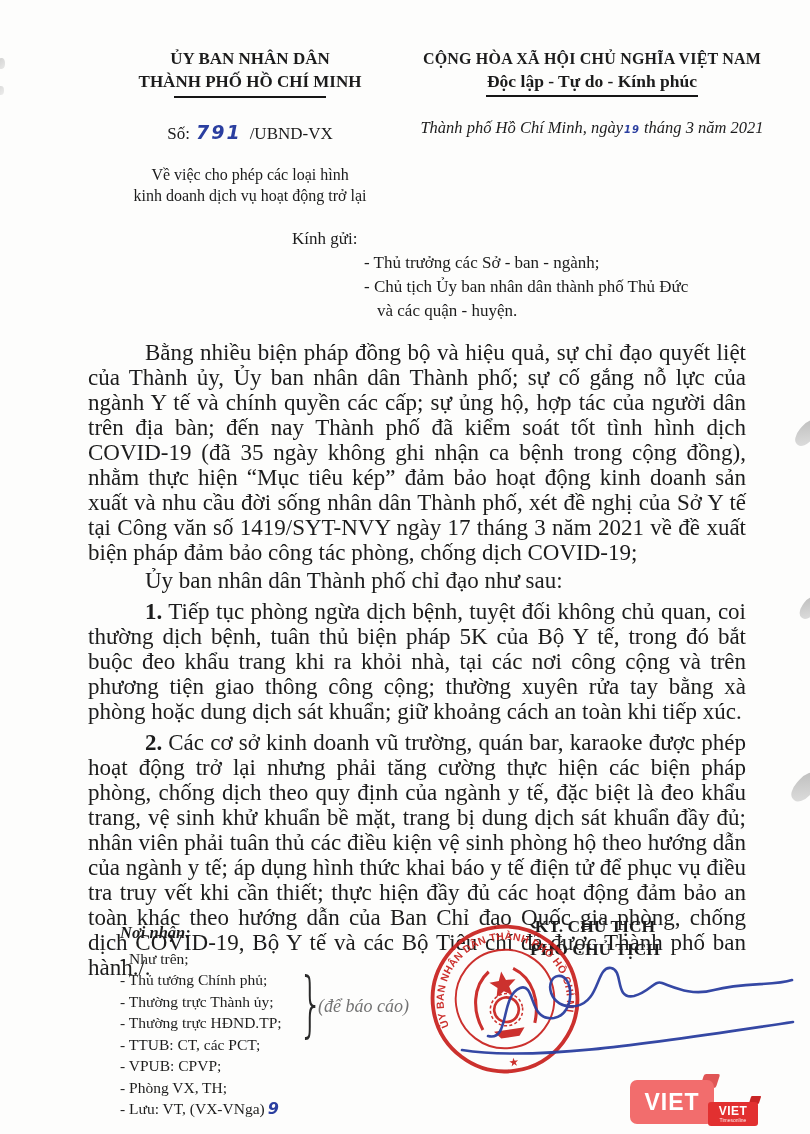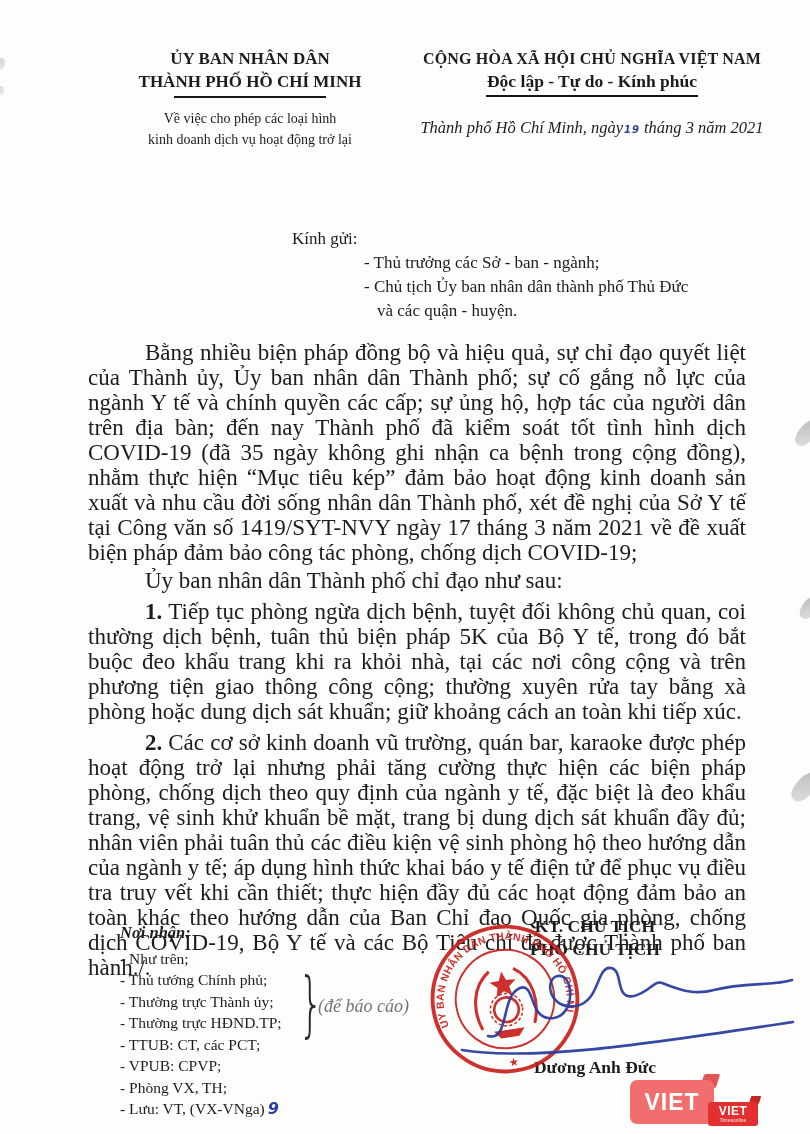--- a/index.html
+++ b/index.html
@@ -22,21 +22,21 @@
   .hdr-org1{font-weight:bold;font-size:17px;line-height:22px;}
   .hdr-org2{font-weight:bold;font-size:17px;line-height:23px;}
   .rule{height:2px;background:#161616;margin:3px auto 0;}
   .rule-left{width:152px;}
   .rule-right{width:212px;margin-top:2px;}
   .hdr-nat1{font-weight:bold;font-size:16px;line-height:21px;letter-spacing:.2px;}
   .hdr-nat2{font-weight:bold;font-size:17.5px;line-height:24px;}
   .so-line{margin-top:23px;font-size:17px;}
   .hand{color:#2b3fa0;font-family:"DejaVu Sans",sans-serif;font-style:italic;font-weight:bold;}
   .so-num{font-size:19px;letter-spacing:2px;margin:0 8px 0 6px;}
-  .subject{margin-top:10px;font-size:14px;line-height:21px;}
+  .subject{margin-top:20px;font-size:16px;line-height:21px;}
   .date-line{margin-top:21px;font-style:italic;font-size:16.5px;}
   .date-day{font-size:10px;letter-spacing:1px;margin:16px 4px 0 1px;}
   
   .kinh-gui{position:absolute;left:292px;top:227px;font-size:17px;line-height:24px;}
   .kg-items{margin-left:72px;}
   .kg-cont{padding-left:13px;}
   
   .doc-body{position:absolute;left:88px;top:340px;width:658px;
     font-size:23px;line-height:25px;text-align:justify;}
   .doc-body p{margin:0 0 3px 0;text-indent:57px;}
@@ -88,20 +88,23 @@
 <body>
 
 <div class="page">
 
 
   <div class="hdr">
     <div class="hdr-left">
       <div class="hdr-org1">ỦY BAN NHÂN DÂN</div>
       <div class="hdr-org2">THÀNH PHỐ HỒ CHÍ MINH</div>
       <div class="rule rule-left"></div>
+      <div class="so-line">
+        <span>Số:</span><span class="hand so-num">791</span><span>/UBND-VX</span>
+      </div>
       <div class="subject">
         <div>Về việc cho phép các loại hình</div>
         <div>kinh doanh dịch vụ hoạt động trở lại</div>
       </div>
     </div>
     <div class="hdr-right">
       <div class="hdr-nat1">CỘNG HÒA XÃ HỘI CHỦ NGHĨA VIỆT NAM</div>
       <div class="hdr-nat2">Độc lập - Tự do - Kính phúc</div>
       <div class="rule rule-right"></div>
       <div class="date-line">
@@ -139,21 +142,20 @@
       <div><span>- Lưu: VT, (VX-VNga)</span><span class="hand nn-hand">9</span></div>
     </div>
   </div>
   <div class="brace">}</div>
   <div class="brace-note">(để báo cáo)</div>
 
   <div class="signer">
     <div class="signer-title">KT. CHỦ TỊCH</div>
     <div class="signer-title">PHÓ CHỦ TỊCH</div>
   </div>
-  <div class="signer-name">Dương Anh Đức</div>
 
   <div class="stamp">
     <svg width="154" height="154" viewBox="0 0 200 200">
       <defs>
         <path id="arcTop" d="M 24,128 A 80,80 0 1 1 176,128" fill="none"></path>
       </defs>
       <circle cx="100" cy="100" r="94" fill="none" stroke="#c8201d" stroke-width="5"></circle>
       <circle cx="100" cy="100" r="64" fill="none" stroke="#c8201d" stroke-width="2.5"></circle>
       <text font-size="13.5" font-weight="bold" fill="#c8201d" letter-spacing="0.5" font-family="Liberation Sans, DejaVu Sans, sans-serif">
         <textPath href="#arcTop" startOffset="1%">ỦY BAN NHÂN DÂN THÀNH PHỐ HỒ CHÍ MINH</textPath>

